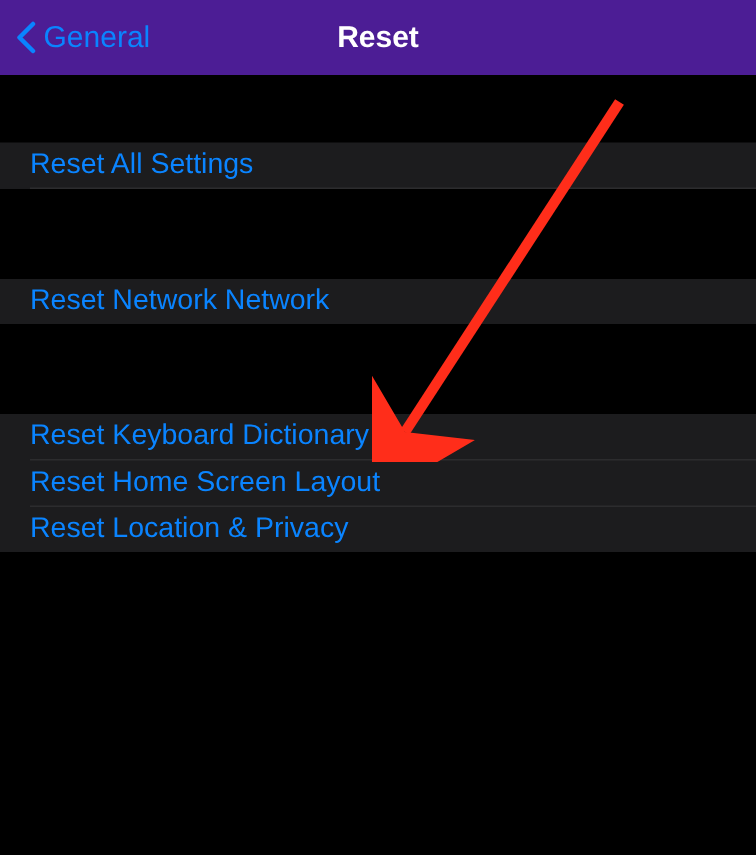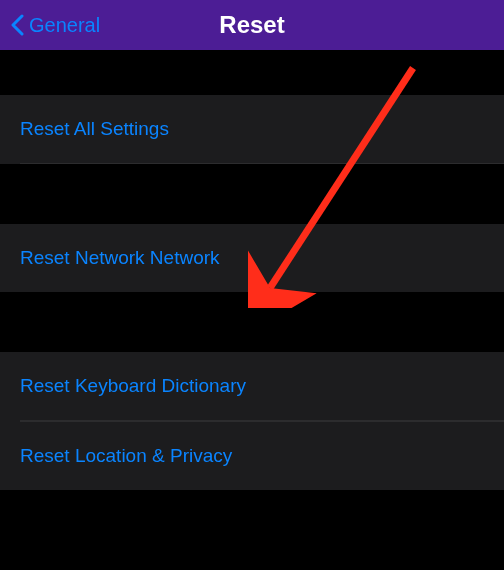--- a/index.html
+++ b/index.html
@@ -38,36 +38,36 @@
       margin-right: 5px;
       display: flex;
       align-items: center;
     }
     .back-chevron svg {
       width: 14px;
       height: 22px;
     }
     .nav-title {
       color: #ffffff;
-      font-size: 24px;
+      font-size: 20px;
       font-weight: 600;
     }
     .spacer {
       height: 45px;
       background: #000000;
     }
     .spacer-large {
       height: 60px;
       background: #000000;
     }
     .group {
       background: #1c1c1e;
     }
     .list-item {
-      padding: 23px 20px;
+      padding: 4px 20px;
       color: #0a84ff;
       font-size: 19px;
       cursor: pointer;
       position: relative;
     }
     .separator {
       height: 1px;
       background: #2c2c2e;
       margin-left: 20px;
     }
@@ -111,20 +111,23 @@
   </div>
 </div>
 
 <div class="spacer-large"></div>
 
 <div class="group">
   <div class="list-item">
     <span>Reset Keyboard Dictionary</span>
   </div>
   <div class="separator"></div>
+  <div class="list-item">
+    <span>Reset Home Screen Layout</span>
+  </div>
   <div class="separator"></div>
   <div class="list-item">
     <span>Reset Location &amp; Privacy</span>
   </div>
 </div>
 
 <svg class="annotation-arrow" width="180" height="250" viewBox="0 0 180 250">
   <defs>
     <marker id="arrowhead" markerWidth="12" markerHeight="12" refX="3" refY="6" orient="auto">
       <polygon points="0 0, 12 6, 0 12, 3 6" fill="#ff2d1a"></polygon>

